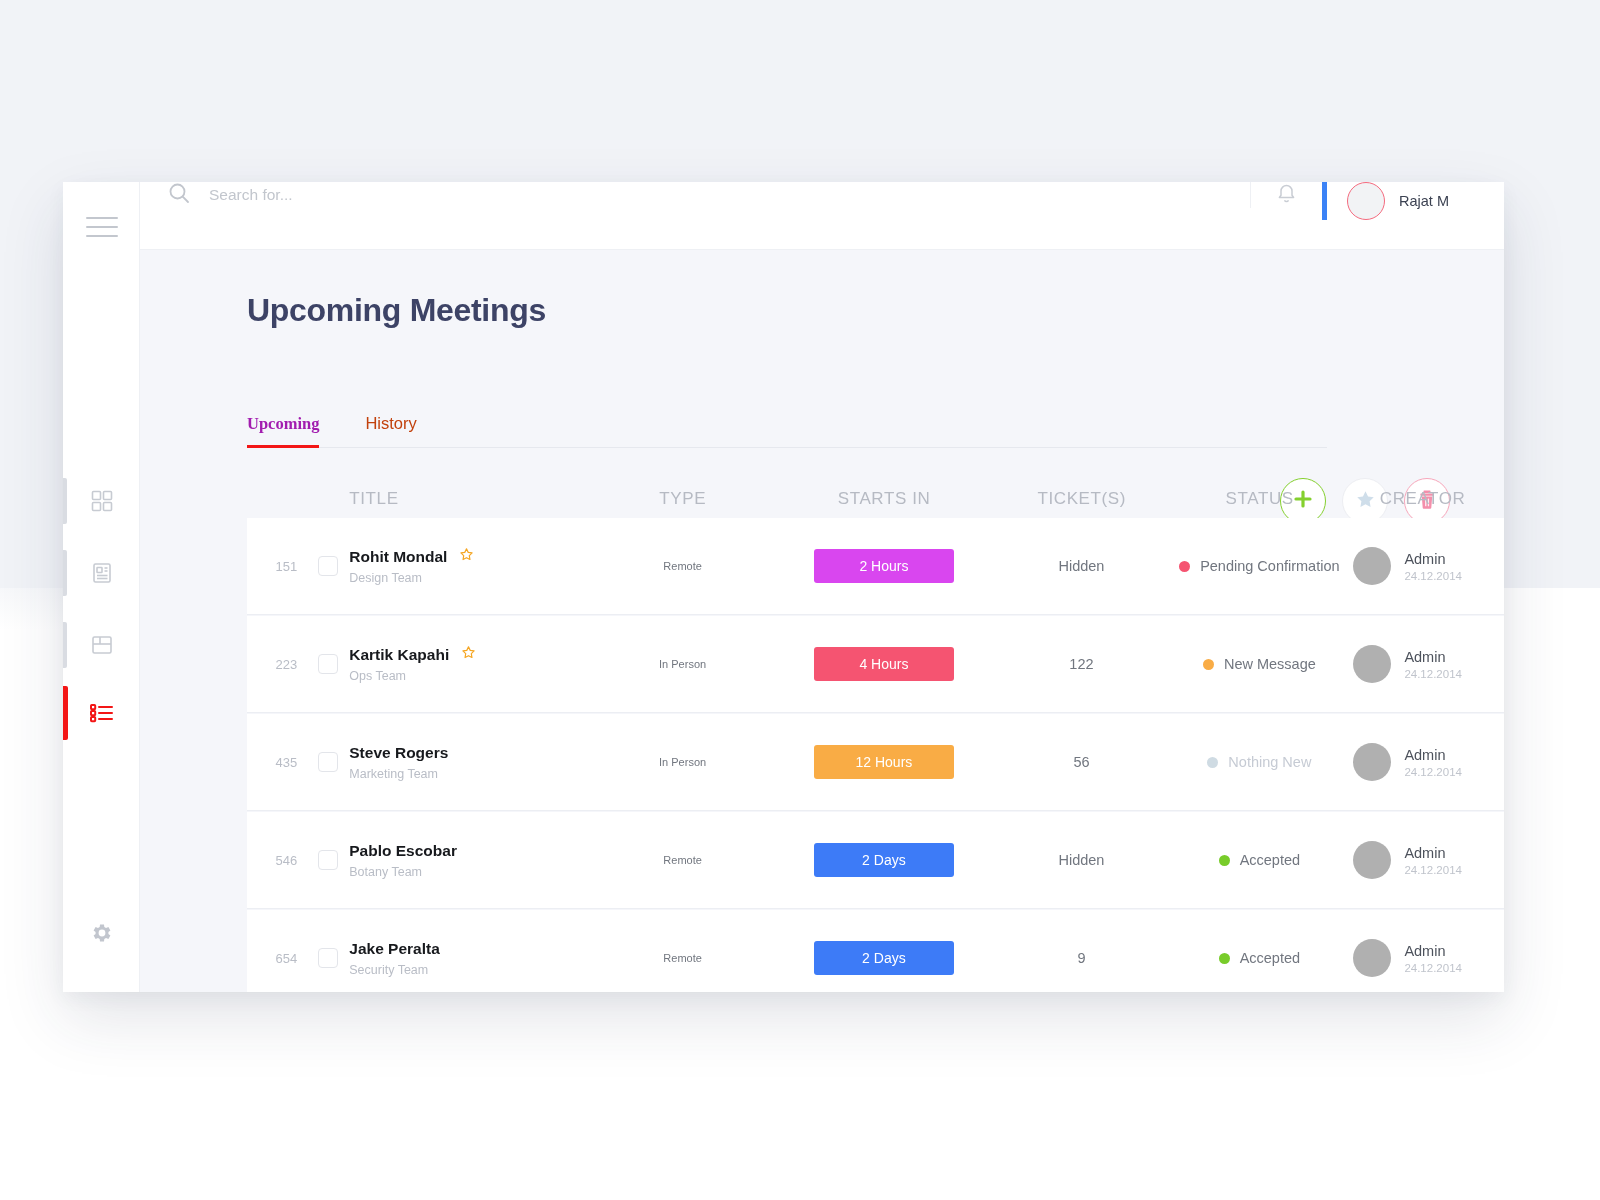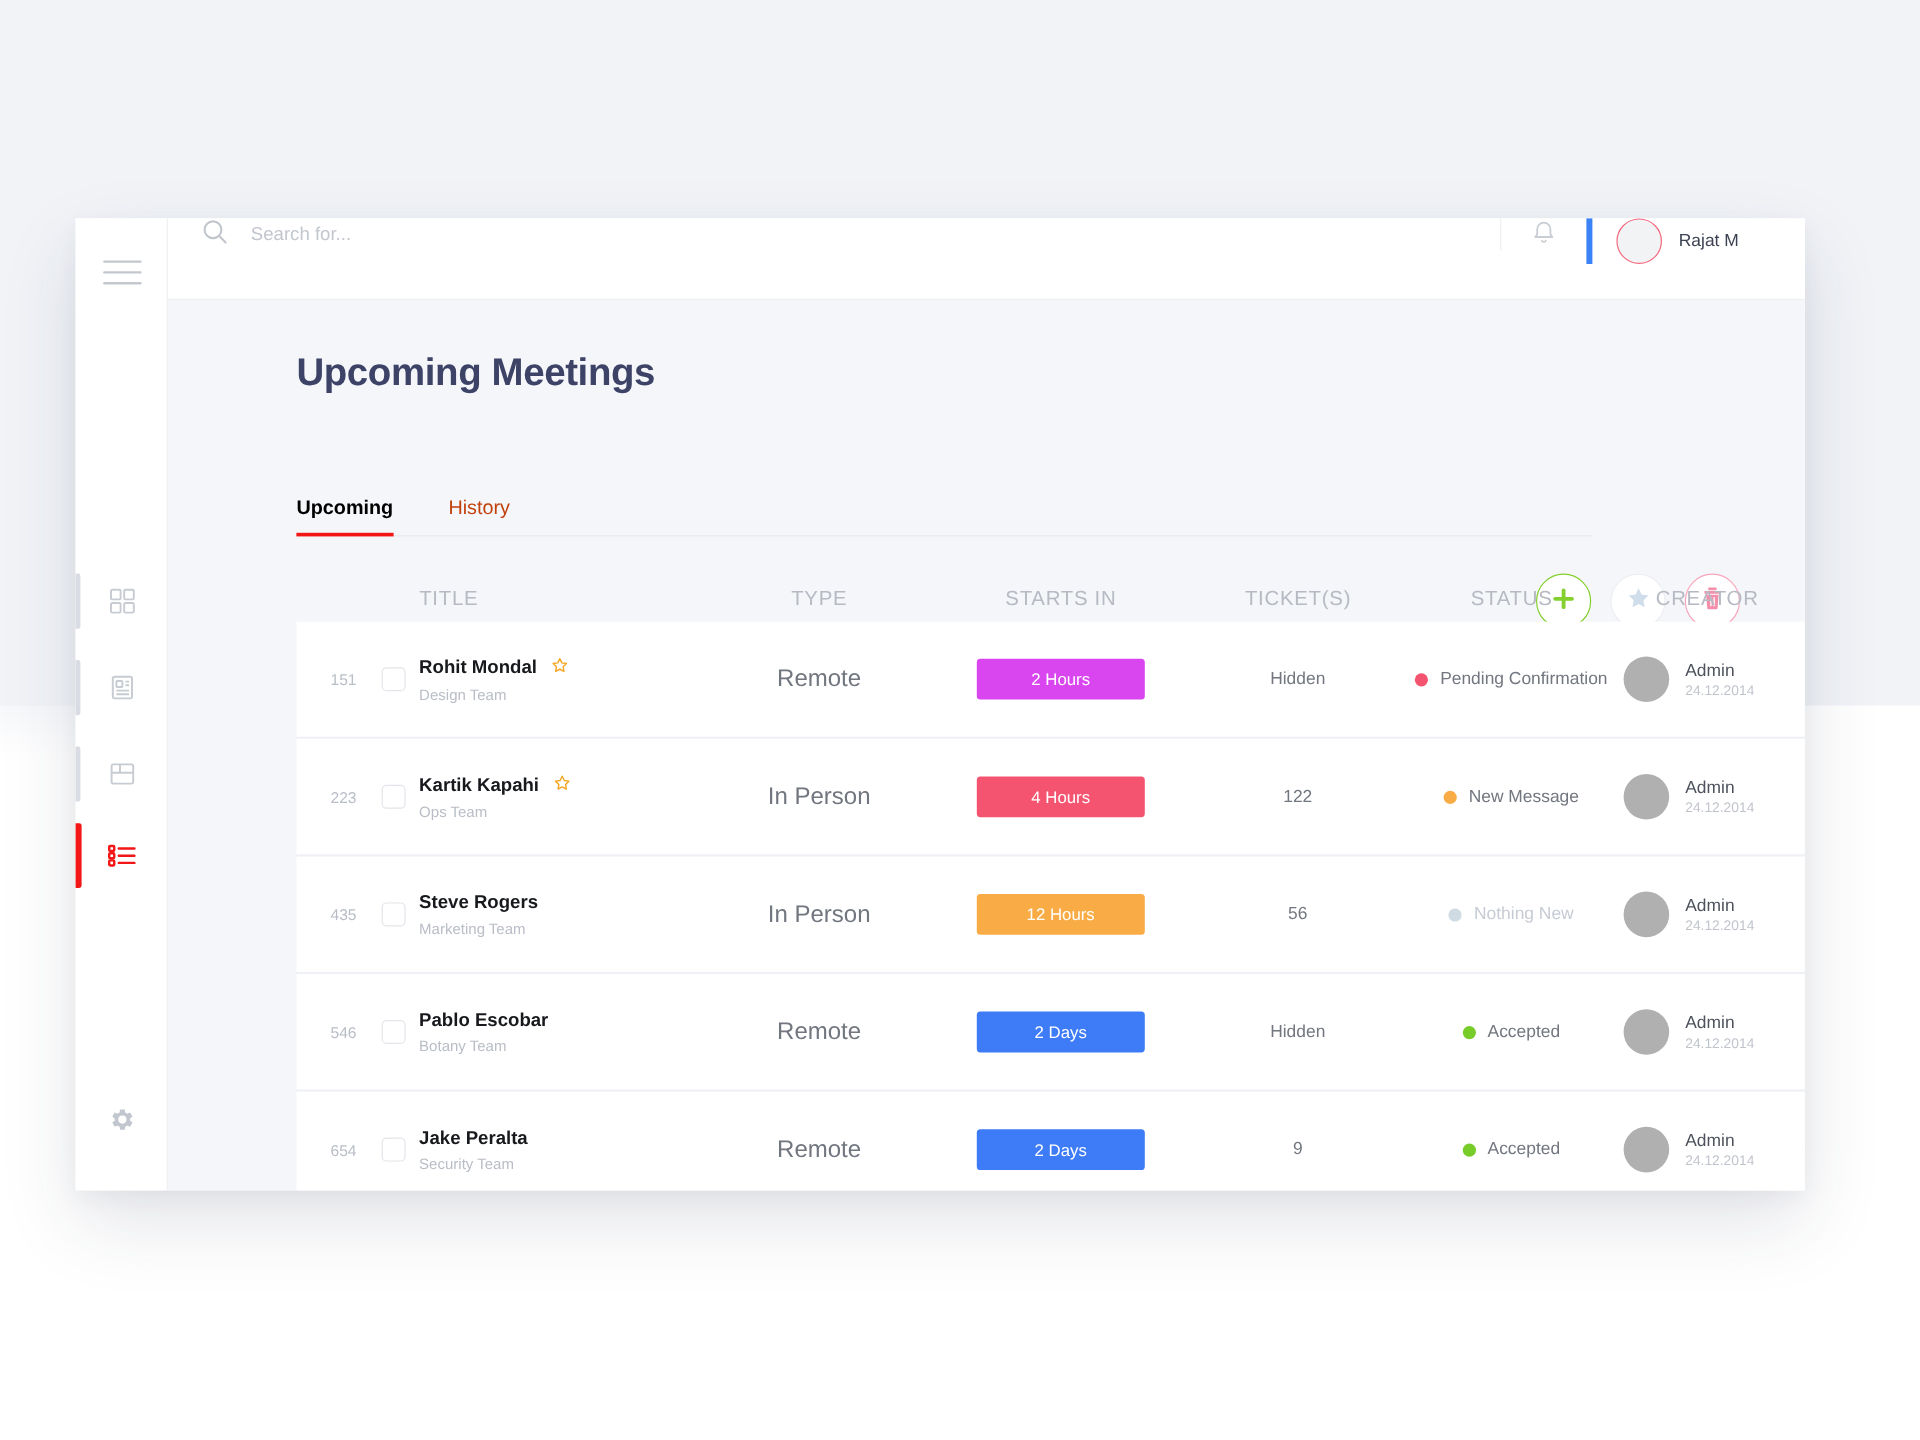--- a/index.html
+++ b/index.html
@@ -192,22 +192,23 @@
   }
   .tab {
     font-size: 16.5px;
     color: #c2410c;
     cursor: pointer;
     position: relative;
     padding-bottom: 13px;
     margin-bottom: -13px;
   }
   .tab.active {
-    color: #000000;
+    color: #a21caf;
     font-weight: bold;
+    font-family: Liberation Serif, serif;
   }
   .tab.active::after {
     content: "";
     position: absolute;
     left: 0; right: 0; bottom: -1px;
     height: 3px;
     background: #f31616;
   }
 
   
@@ -272,21 +273,21 @@
     font-size: 15.5px;
     font-weight: bold;
     color: #17191d;
   }
   .t-team {
     font-size: 12.5px;
     color: #b9bdc6;
     margin-top: 5px;
   }
   .cell-type {
-    font-size: 20px;
+    font-size: 11px;
     color: #71767f;
   }
   .badge {
     display: inline-block;
     width: 140px;
     line-height: 34px;
     border-radius: 3px;
     color: #ffffff;
     font-size: 14px;
     text-align: center;

